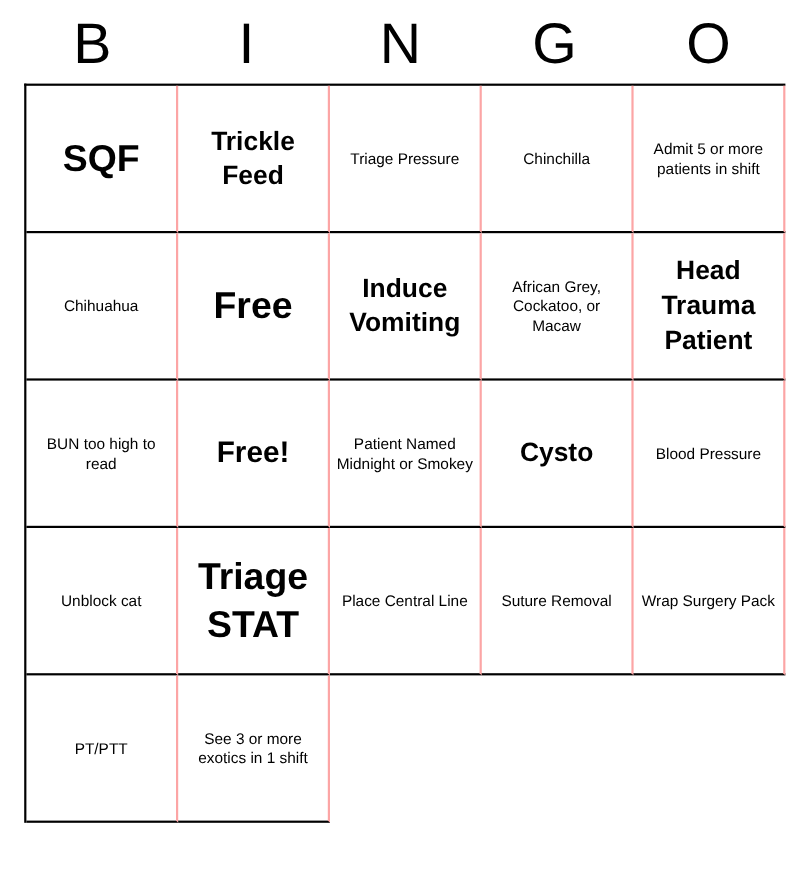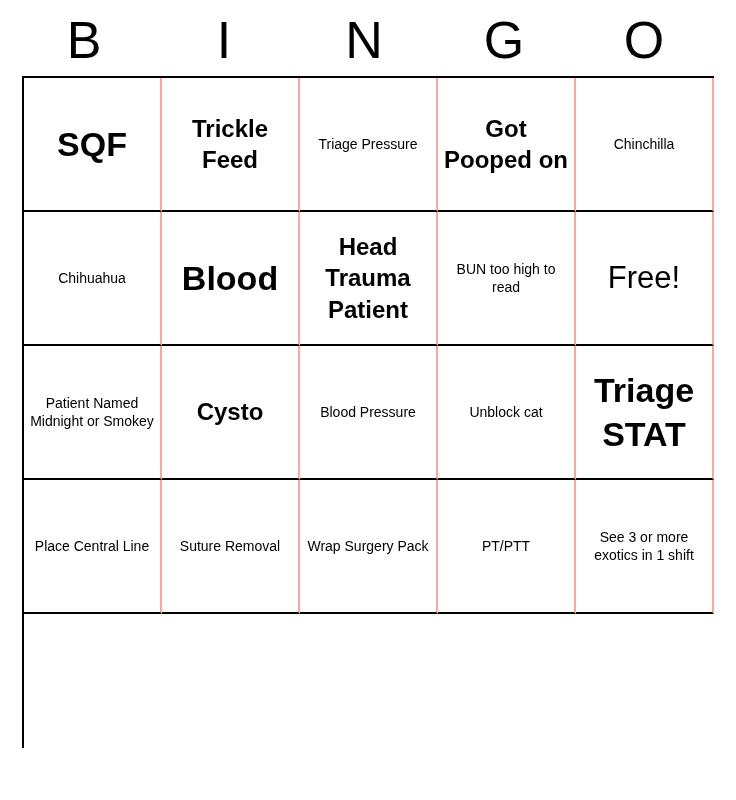--- a/index.html
+++ b/index.html
@@ -48,43 +48,45 @@
     }
     .bingo-cell.large-text {
       font-size: 34px;
       font-weight: bold;
     }
     .bingo-cell.medium-text {
       font-size: 24px;
       font-weight: bold;
     }
     .bingo-cell.free {
-      font-size: 31px;
-      font-weight: normal;
+      font-size: 27px;
+      font-weight: bold;
     }
   </style>
 </head>
 <body>
 
 <div class="bingo-header">
   <span class="bingo-letter">B</span>
   <span class="bingo-letter">I</span>
   <span class="bingo-letter">N</span>
   <span class="bingo-letter">G</span>
   <span class="bingo-letter">O</span>
 </div>
 
 <div class="bingo-grid" id="bingo-grid">
 <div class="bingo-cell large-text">SQF</div>
     <div class="bingo-cell medium-text">Trickle Feed</div>
     <div class="bingo-cell">Triage Pressure</div>
-    <div class="bingo-cell medium-text">Got Pooped on</div>
     <div class="bingo-cell">Chinchilla</div>
+    <div class="bingo-cell">Admit 5 or more patients in shift</div>
     <div class="bingo-cell">Chihuahua</div>
-    <div class="bingo-cell large-text">Blood</div>
+    <div class="bingo-cell large-text">Free</div>
+    <div class="bingo-cell medium-text">Induce Vomiting</div>
+    <div class="bingo-cell">African Grey, Cockatoo, or Macaw</div>
     <div class="bingo-cell medium-text">Head Trauma Patient</div>
     <div class="bingo-cell">BUN too high to read</div>
     <div class="bingo-cell free">Free!</div>
     <div class="bingo-cell">Patient Named Midnight or Smokey</div>
     <div class="bingo-cell medium-text">Cysto</div>
     <div class="bingo-cell">Blood Pressure</div>
     <div class="bingo-cell">Unblock cat</div>
     <div class="bingo-cell large-text">Triage STAT</div>
     <div class="bingo-cell">Place Central Line</div>
     <div class="bingo-cell">Suture Removal</div>

